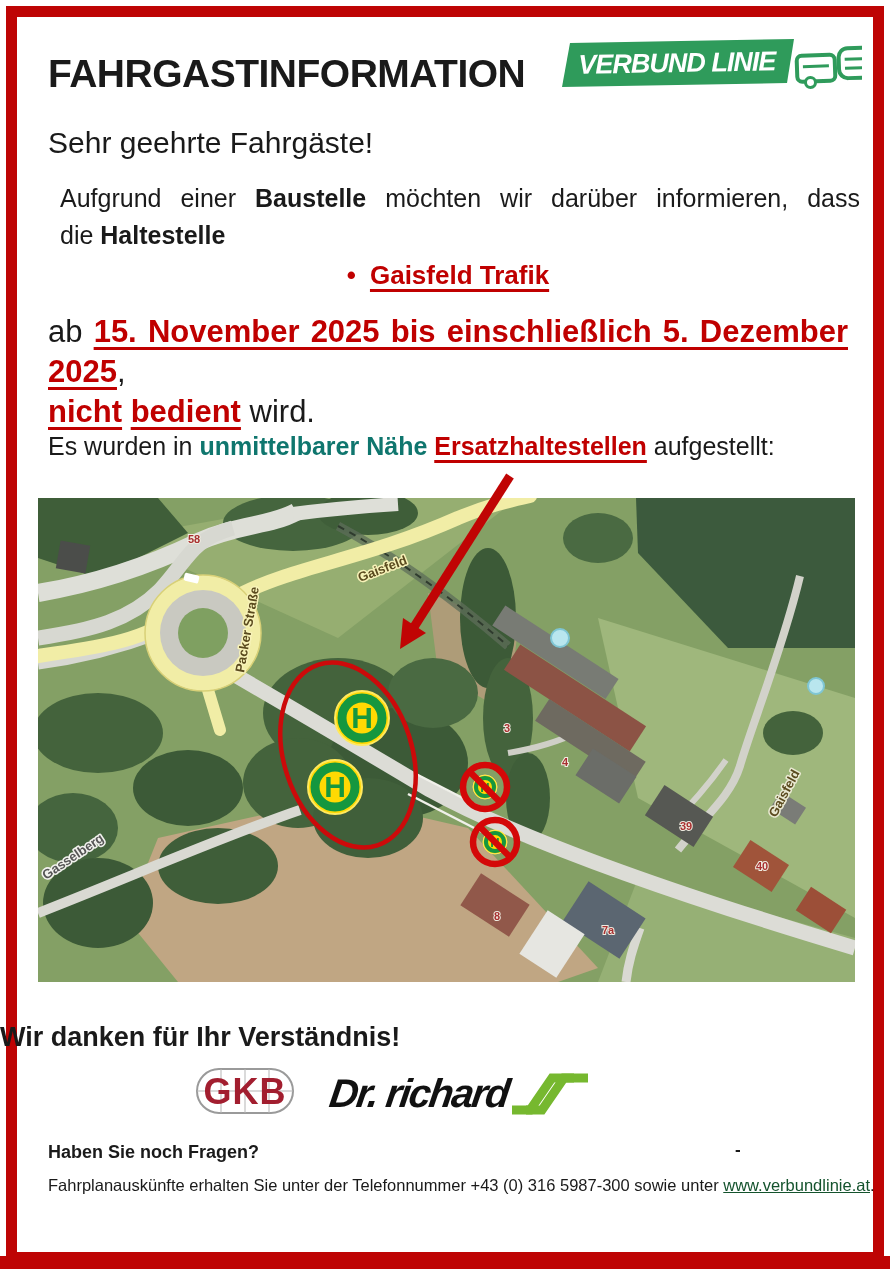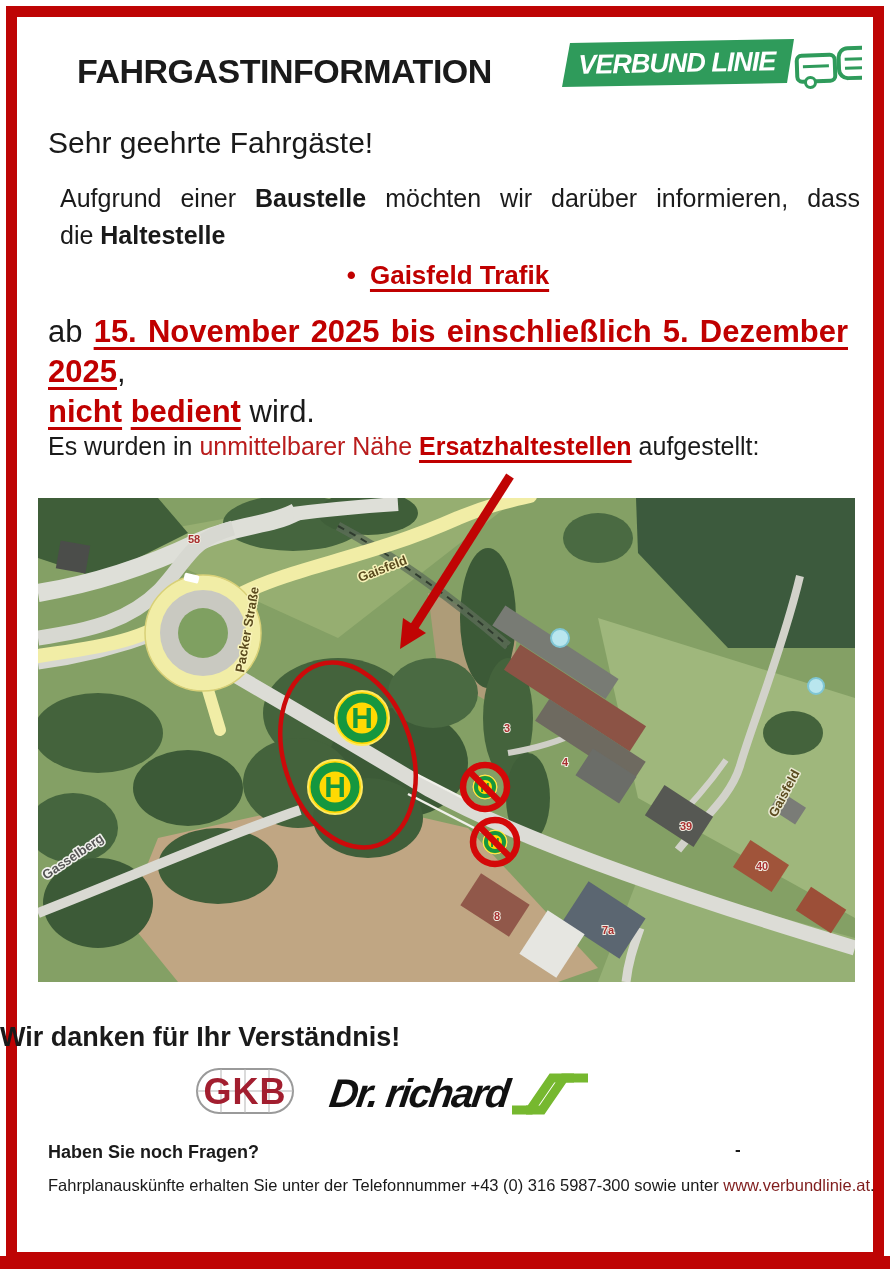--- a/index.html
+++ b/index.html
@@ -1,43 +1,43 @@
 <!DOCTYPE html>
 <html><head>
 <meta charset="utf-8">
 <style>
   html,body{margin:0;padding:0;}
   body{width:890px;height:1271px;position:relative;background:#ffffff;
        font-family:"Liberation Sans",sans-serif;color:#1a1a1a;overflow:hidden;}
   .frame{position:absolute;left:6px;top:6px;right:6px;bottom:8px;border:11px solid #be0404;pointer-events:none;}
   .bottombar{position:absolute;left:0;right:0;top:1256px;height:13px;background:#be0404;}
   .abs{position:absolute;}
-  .title{left:48px;top:52px;font-size:34px;font-weight:bold;letter-spacing:-.5px;margin-left:29px;}
+  .title{left:48px;top:52px;font-size:39px;font-weight:bold;letter-spacing:-.5px;}
   .greeting{left:48px;top:126px;font-size:30px;}
   .para{left:60px;top:180px;width:800px;font-size:25px;line-height:37px;}
   .jline{text-align:justify;text-align-last:justify;}
   b{font-weight:bold;}
-  .red{color:#b91c1c;font-weight:normal;}
+  .red{color:#0f766e;font-weight:bold;}
   .redu{color:#c00000;font-weight:bold;text-decoration:underline;
         text-decoration-thickness:2.5px;text-underline-offset:5px;text-decoration-color:#c00000;}
   .bulletline{left:48px;top:260px;width:800px;text-align:center;font-size:26px;}
   .bulletdot{color:#c00000;font-weight:bold;margin-right:14px;}
   .period{left:48px;top:312px;width:800px;font-size:31px;line-height:40px;}
   .repl{left:48px;top:432px;width:800px;font-size:25px;}
   .mapwrap{left:38px;top:498px;width:817px;height:484px;}
   .arrowsvg{left:376px;top:444px;width:160px;height:230px;z-index:5;}
   .thanks{left:0;top:1022px;width:890px;text-align:left;font-size:27px;font-weight:bold;}
   .logosrow{left:0;top:1062px;width:784px;display:flex;justify-content:center;align-items:center;gap:34px;}
   .drr{display:flex;align-items:center;gap:2px;}
   .drrtext{font-style:italic;font-weight:bold;font-size:40px;letter-spacing:-2px;
            transform:skewX(-8deg);color:#111;}
   .footq{left:48px;top:1142px;font-size:18px;font-weight:bold;}
   .footdash{left:735px;top:1140px;font-size:17px;font-weight:bold;}
   .footinfo{left:48px;top:1176px;font-size:16.5px;}
-  .footinfo a{color:#7f1d1d;cursor:pointer;}
+  .footinfo a{color:#14532d;text-decoration:underline;cursor:pointer;}
   .vlogo{left:556px;top:38px;}
   svg text{font-family:"Liberation Sans",sans-serif;}
 </style>
 </head>
 <body>
 
 <div class="frame"></div>
 <div class="bottombar"></div>
 
 <div class="abs title">FAHRGASTINFORMATION</div>

